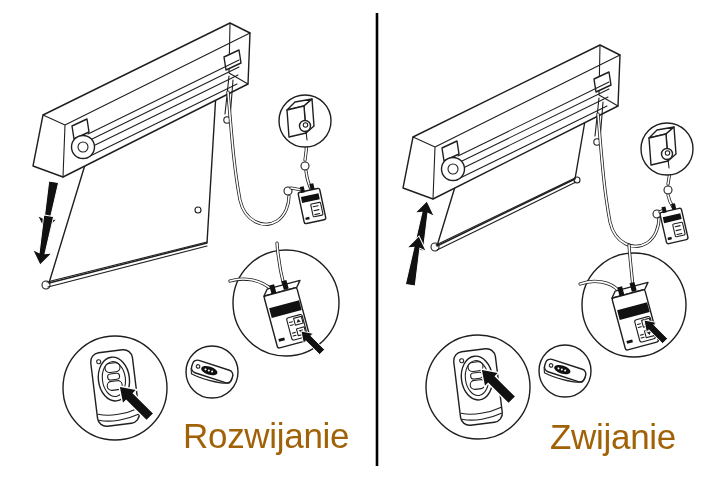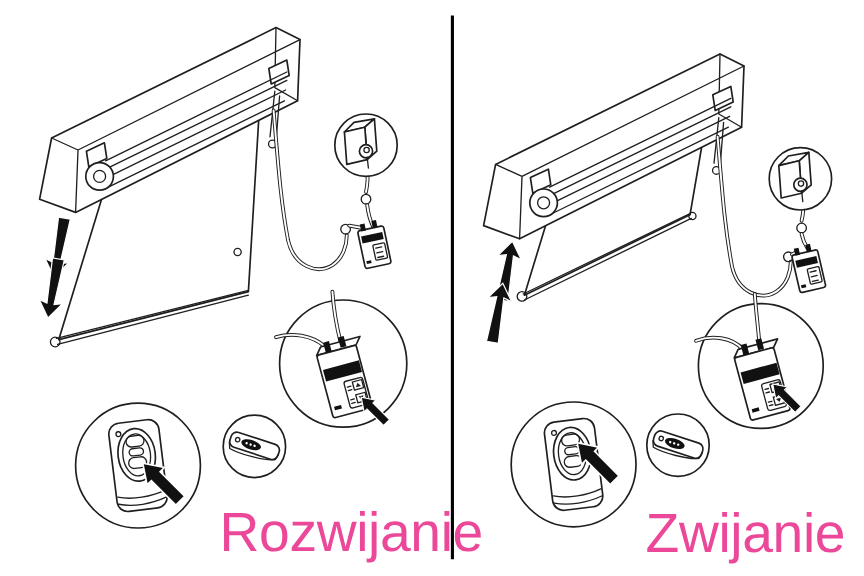--- a/index.html
+++ b/index.html
@@ -6,23 +6,23 @@
   body{
     width:720px;height:480px;position:relative;overflow:hidden;
     background:#ffffff;font-family:"Liberation Sans", sans-serif;
   }
   svg{position:absolute;left:0;top:0;}
   .ln  {stroke:#1f1f1f;stroke-width:1.4;stroke-linejoin:round;}
   .lnt {stroke:#1f1f1f;stroke-width:1.1;fill:none;stroke-linecap:round;stroke-linejoin:round;}
   .cableO{stroke:#1f1f1f;stroke-width:3.2;fill:none;stroke-linecap:round;}
   .cableI{stroke:#ffffff;stroke-width:1.6;fill:none;stroke-linecap:round;}
   .label{
-    position:absolute;color:#ec4899;
+    position:absolute;color:#a16207;
     font-family:"Liberation Sans", sans-serif;
-    font-size:46px;font-weight:400;letter-spacing:-0.3px;white-space:nowrap;
+    font-size:35px;font-weight:400;letter-spacing:-0.3px;white-space:nowrap;
   }
 </style>
 </head>
 <body>
 
 <svg width="720" height="480" viewBox="0 0 720 480">
   <defs>
 
     <path id="cursor" d="M0,0 L10.6,2.1 L8.5,4.2 L20.5,16.2 L16.2,20.5 L4.2,8.5 L2.1,10.6 Z"></path>
 
@@ -189,13 +189,13 @@
     </g>
     <g>
       <use href="#wallswitch" transform="translate(478,387)"></use>
       <use href="#cursor" transform="translate(481,369) scale(1.7)" fill="#111111" stroke="#ffffff" stroke-width="0.8"></use>
     </g>
     <use href="#remote" transform="translate(565,371)"></use>
   </g>
 </svg>
 
 <div class="label" style="left:183px;top:416px;">Rozwijanie</div>
-<div class="label" style="left:538px;top:417px;">Zwijanie</div>
+<div class="label" style="left:550px;top:417px;">Zwijanie</div>
 
 </body></html>

